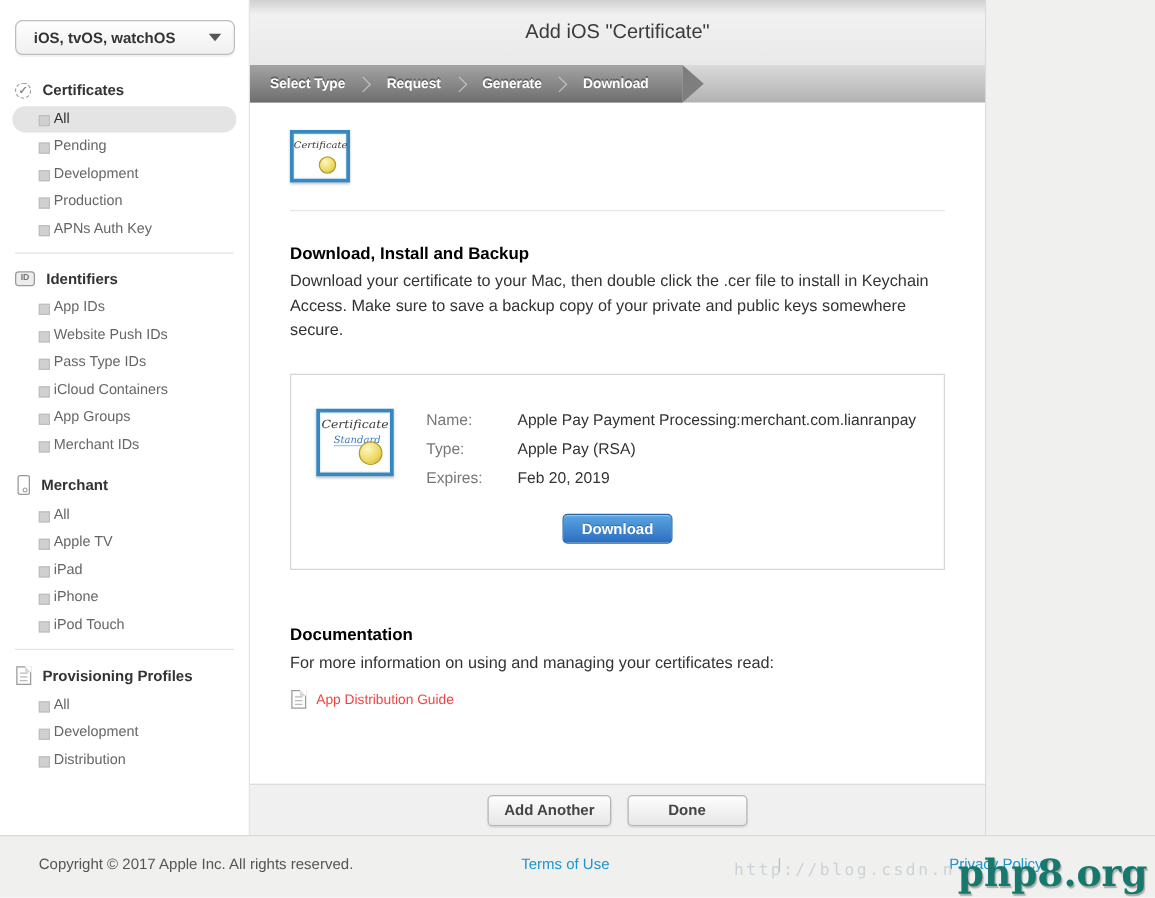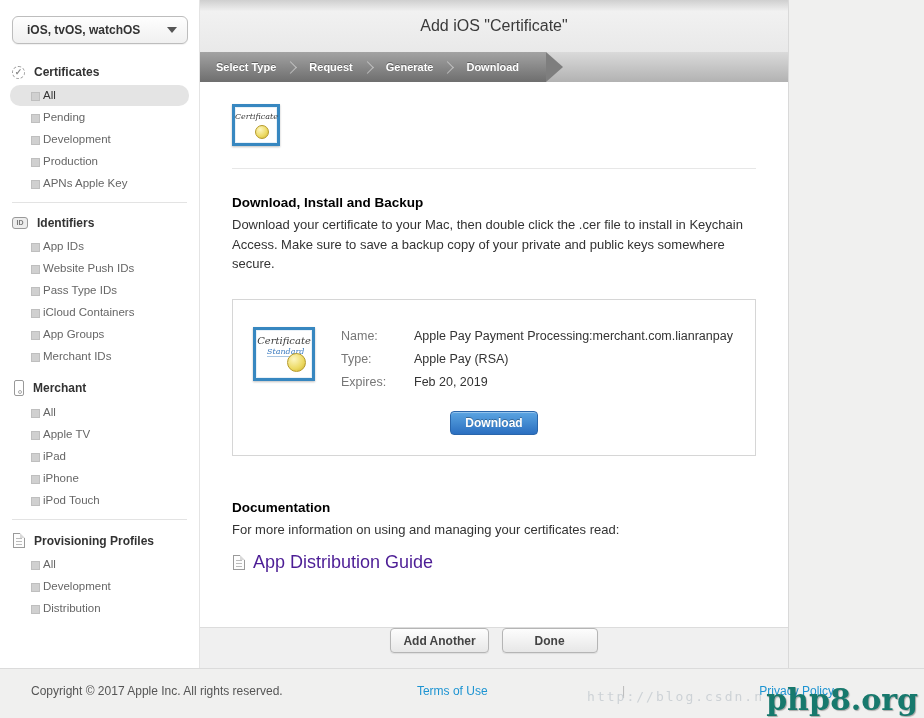--- a/index.html
+++ b/index.html
@@ -162,26 +162,26 @@
     display: block; margin: 13px auto 4px; min-width: 84px; height: 24px;
     background: linear-gradient(#5ba5e2, #2b6fc0);
     border: 1px solid #2a66ab; border-radius: 4px;
     color: #fff; font-size: 12px; font-weight: bold;
     text-shadow: 0 -1px 0 rgba(0,0,0,.3); cursor: pointer; padding: 0 14px;
     box-shadow: inset 0 1px 0 rgba(255,255,255,.35);
   }
 
   .doc-section { margin-top: 44px; }
   .doc-link-row { display: flex; align-items: center; gap: 8px; margin-top: 13px; }
-  .doc-link { color: #4c1d95; font-size: 18px; text-decoration: none; cursor: pointer; }
+  .doc-link { color: #ef4444; font-size: 11px; text-decoration: none; cursor: pointer; }
 
   .panel-footer {
     position: absolute; left: 0; bottom: 0; width: 100%; height: 41px;
     background: #f0f0f0; border-top: 1px solid #dcdcdc;
-    display: flex; align-items: flex-start; justify-content: center; gap: 13px;
+    display: flex; align-items: center; justify-content: center; gap: 13px;
   }
   .gray-btn {
     min-width: 96px; height: 25px; border: 1px solid #b5b5b5; border-radius: 4px;
     background: linear-gradient(#fdfdfd, #e7e7e7);
     color: #444; font-size: 12px; font-weight: bold; cursor: pointer;
     box-shadow: 0 1px 1px rgba(0,0,0,.08); padding: 0 12px;
   }
 
   
   .page-footer {
@@ -217,21 +217,21 @@
 
   <div class="nav-section">
     <div class="nav-section-header">
       <span class="seal-icon">✓</span>
       <span>Certificates</span>
     </div>
     <div class="nav-item selected"><span>All</span></div>
     <div class="nav-item"><span>Pending</span></div>
     <div class="nav-item"><span>Development</span></div>
     <div class="nav-item"><span>Production</span></div>
-    <div class="nav-item"><span>APNs Apple Key</span></div>
+    <div class="nav-item"><span>APNs Auth Key</span></div>
   </div>
 
   <div class="nav-divider"></div>
 
   <div class="nav-section">
     <div class="nav-section-header">
       <span class="id-icon">ID</span>
       <span>Identifiers</span>
     </div>
     <div class="nav-item"><span>App IDs</span></div>

